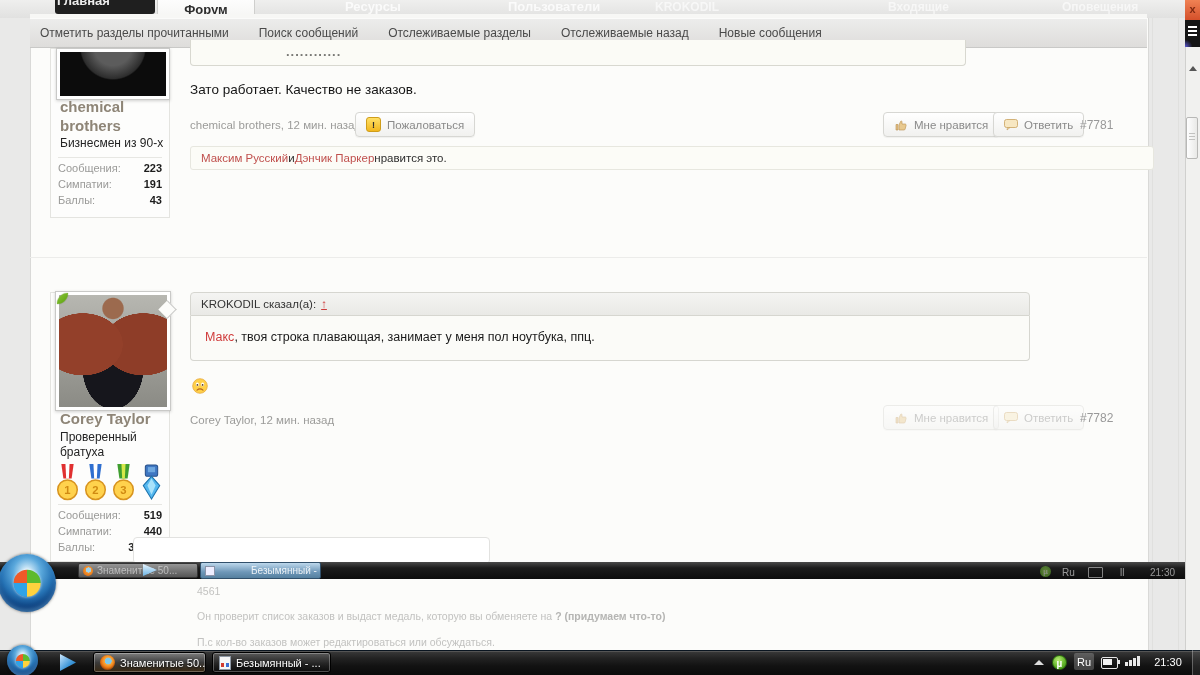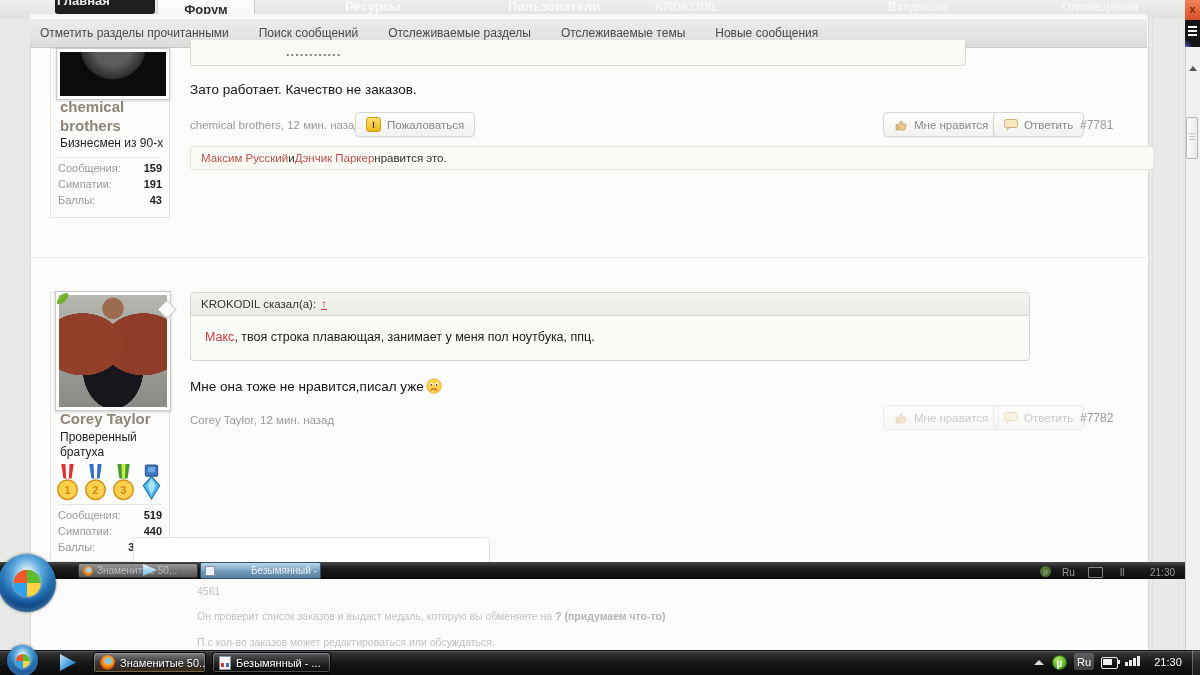--- a/index.html
+++ b/index.html
@@ -165,34 +165,34 @@
   <div class="abs tab-faded" style="left:508px;"><span>Пользователи</span></div>
   <div class="abs usr-menu" style="left:655px;"><span>KROKODIL</span></div>
   <div class="abs usr-menu" style="left:888px;"><span>Входящие</span></div>
   <div class="abs usr-menu" style="left:1062px;"><span>Оповещения</span></div>
   <div class="abs whitestrip"></div>
 
   <div class="abs subnav">
     <span>Отметить разделы прочитанными</span>
     <span>Поиск сообщений</span>
     <span>Отслеживаемые разделы</span>
-    <span>Отслеживаемые темы</span>
+    <span>Отслеживаемые назад</span>
     <span>Новые сообщения</span>
   </div>
 
   <div class="abs card" style="left:50px;top:48px;width:118px;height:168px;"></div>
   <div class="abs avatarframe" style="left:56px;top:48px;width:106px;height:44px;">
     <div class="img av1"></div>
   </div>
   <div class="abs uname" style="left:60px;top:97px;width:102px;">chemical brothers</div>
   <div class="abs utitle" style="left:60px;top:136px;width:104px;">Бизнесмен из 90-х</div>
   <div class="abs cdiv" style="left:58px;top:157px;width:104px;"></div>
   <div class="abs statrow" style="left:58px;top:162px;">
     <span class="l">Сообщения:</span>
-    <span class="v">159</span>
+    <span class="v">223</span>
   </div>
   <div class="abs statrow" style="left:58px;top:178px;">
     <span class="l">Симпатии:</span>
     <span class="v">191</span>
   </div>
   <div class="abs statrow" style="left:58px;top:194px;">
     <span class="l">Баллы:</span>
     <span class="v">43</span>
   </div>
 
@@ -285,21 +285,20 @@
     <div class="qhead">
       <span>KROKODIL сказал(а):</span>
       <span class="qarrow">↑</span>
     </div>
     <div class="qbody">
       <span class="qlink">Макс</span><span>, твоя строка плавающая, занимает у меня пол ноутбука, ппц.</span>
     </div>
   </div>
 
   <div class="abs ptext row" style="left:190px;top:378px;">
-    <span>Мне она тоже не нравится,писал уже</span>
     <svg width="16" height="16" viewBox="0 0 16 16" style="margin-left:2px;">
       <circle cx="8" cy="8" r="7.3" fill="#ffd049" stroke="#e7a93e" stroke-width=".8"></circle>
       <ellipse cx="5.4" cy="6.4" rx="1.5" ry="1.9" fill="#fff"></ellipse>
         <ellipse cx="10.6" cy="6.4" rx="1.5" ry="1.9" fill="#fff"></ellipse>
       <circle cx="5.4" cy="6.9" r=".9" fill="#5a3c1e"></circle>
         <circle cx="10.6" cy="6.9" r=".9" fill="#5a3c1e"></circle>
       <path d="M5 12.2q3-2.6 6 0" fill="none" stroke="#b5651d" stroke-width="1.1" stroke-linecap="round"></path>
     </svg>
   </div>
   <div class="abs pmeta" style="left:190px;top:414px;">Corey Taylor, 12 мин. назад</div>

